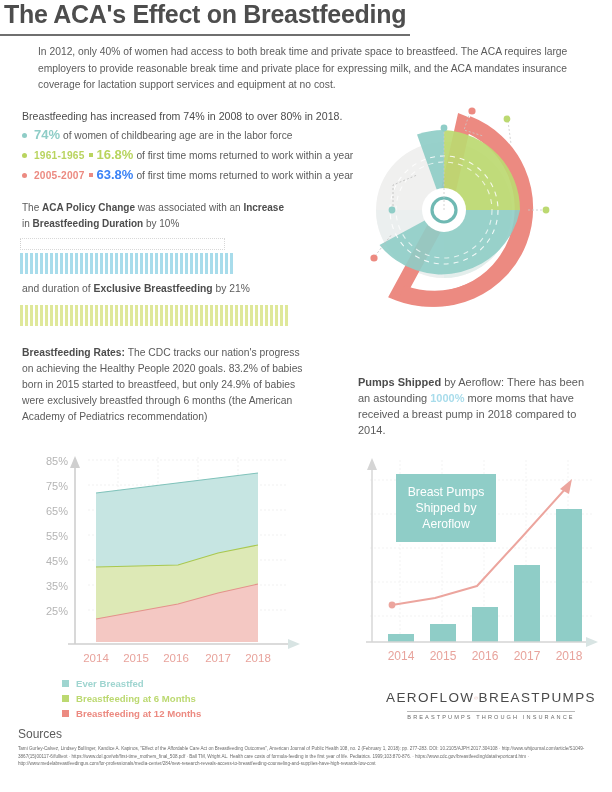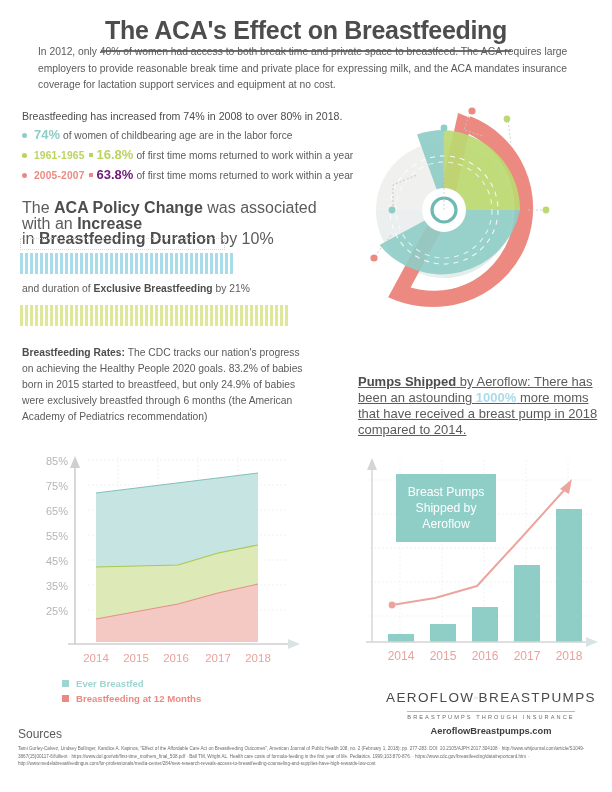--- a/index.html
+++ b/index.html
@@ -4,21 +4,21 @@
 <style>
   html,body{margin:0;padding:0;}
   body{
     width:612px;height:792px;background:#ffffff;
     font-family:"Liberation Sans", sans-serif;
     color:#4a4a4a;position:relative;overflow:hidden;
   }
   .page{position:absolute;inset:0;}
 
   
-  .title-wrap{position:absolute;left:0;top:16px;width:612px;text-align:center;}
+  .title-wrap{position:absolute;left:0;top:0;width:612px;}
   .title{
     font-size:25px;font-weight:bold;color:#4d4d4d;letter-spacing:-0.3px;
     display:inline-block;padding:0 4px 5px 4px;border-bottom:2px solid #6f6f6f;
   }
 
   
   .intro{
     position:absolute;left:22px;top:44px;width:568px;
     font-size:10.3px;line-height:16.5px;color:#5b5b5b;margin-left:16px;
   }
@@ -34,21 +34,21 @@
   .brow{display:flex;align-items:baseline;margin-bottom:5px;font-size:10.2px;color:#5b5b5b;line-height:14px;}
   .dot{width:5px;height:5px;border-radius:50%;margin-right:7px;flex:none;position:relative;top:-1px;}
   .big{font-weight:bold;font-size:13px;}
   .lbl{font-weight:bold;font-size:10.2px;letter-spacing:0.2px;}
   .sq{display:inline-block;width:4px;height:4px;margin:0 4px;position:relative;top:-2px;}
   .btxt{margin-left:3px;}
 
   
   .policy{
     position:absolute;left:22px;top:200px;width:300px;
-    font-size:16px;line-height:15.5px;color:#5b5b5b;
+    font-size:10px;line-height:15.5px;color:#5b5b5b;
   }
   .policy b{color:#4d4d4d;}
   .ghostbar{
     position:absolute;left:20px;top:238px;width:203px;height:10px;
     border:1px dotted #d8d8d8;border-left:1px dotted #cfcfcf;
   }
   .stripebar{position:absolute;height:21px;}
   .stripebar.blue{left:20px;top:253px;width:214px;
     background:repeating-linear-gradient(90deg,#a8dceb 0 3px,#ffffff 3px 5px);}
   .stripebar.green{left:20px;top:305px;width:268px;
@@ -64,21 +64,21 @@
   .donut svg{display:block;}
 
   
   .rates{
     position:absolute;left:22px;top:345px;width:282px;
     font-size:10.3px;line-height:16px;color:#5b5b5b;
   }
   .rates b{color:#4d4d4d;}
   .pumps{
     position:absolute;left:358px;top:374px;width:240px;
-    font-size:13px;line-height:16px;color:#5b5b5b;text-decoration:underline;
+    font-size:11px;line-height:16px;color:#5b5b5b;
   }
   .pumps b{color:#4d4d4d;}
   .hl{color:#a8dceb;font-weight:bold;}
 
   
   .areachart{position:absolute;left:28px;top:452px;width:280px;height:215px;}
   .legend{position:absolute;left:62px;top:678px;width:250px;}
   .lrow{display:flex;align-items:center;margin-bottom:4px;font-size:9.6px;font-weight:bold;}
   .lsq{width:7px;height:7px;margin-right:7px;flex:none;}
 
@@ -129,21 +129,21 @@
       <span class="lbl" style="color:#b9d45f">1961-1965</span>
       <span class="sq" style="background:#b9d45f"></span>
       <span class="big" style="color:#b9d45f">16.8%</span>
       <span class="btxt">of first time moms returned to work within a year</span>
     </div>
 
     <div class="brow">
       <span class="dot" style="background:#ec8a81"></span>
       <span class="lbl" style="color:#ec8a81">2005-2007</span>
       <span class="sq" style="background:#ec8a81"></span>
-      <span class="big" style="color:#701a75">63.8%</span>
+      <span class="big" style="color:#3b82f6">63.8%</span>
       <span class="btxt">of first time moms returned to work within a year</span>
     </div>
   </div>
 
   <div class="policy">
     <span>The </span><b>ACA Policy Change</b><span> was associated with an </span><b>Increase</b><br>
     <span>in </span><b>Breastfeeding Duration</b><span> by 10%</span>
   </div>
 
   <div class="ghostbar"></div>
@@ -251,20 +251,24 @@
       </g>
     </svg>
   </div>
 
   <div class="legend">
     <div class="lrow">
       <span class="lsq" style="background:#9fd5d0"></span>
       <span style="color:#9fd5d0">Ever Breastfed</span>
     </div>
     <div class="lrow">
+      <span class="lsq" style="background:#bcd971"></span>
+      <span style="color:#bcd971">Breastfeeding at 6 Months</span>
+    </div>
+    <div class="lrow">
       <span class="lsq" style="background:#ec8a81"></span>
       <span style="color:#ec8a81">Breastfeeding at 12 Months</span>
     </div>
   </div>
 
   <div class="barchart">
     <svg width="250" height="220" viewBox="0 0 250 220">
       <g stroke="#f0f0f0" stroke-width="0.8" stroke-dasharray="2 2">
         <line x1="18" y1="28" x2="240" y2="28"></line>
         <line x1="18" y1="62" x2="240" y2="62"></line>
@@ -310,19 +314,18 @@
       <span>AEROFLOW</span>
       <svg width="22" height="14" viewBox="0 0 22 14">
         <ellipse cx="11" cy="7" rx="10" ry="6.2" fill="none" stroke="#e2a9a4" stroke-width="1.6"></ellipse>
         <path d="M4 11 Q11 4 18 3" fill="none" stroke="#e2a9a4" stroke-width="1.2"></path>
       </svg>
       <span>BREASTPUMPS</span>
     </div>
     <div>
       <span class="logo-sub">BREASTPUMPS THROUGH INSURANCE</span>
     </div>
-    <div class="logo-url">AeroflowBreastpumps.com</div>
   </div>
 
   <div class="sources-h">Sources</div>
   <div class="sources-b">Tami Gurley-Calvez, Lindsey Bullinger, Kandice A. Kapinos, "Effect of the Affordable Care Act on Breastfeeding Outcomes", American Journal of Public Health 108, no. 2 (February 1, 2018): pp. 277-283. DOI: 10.2105/AJPH.2017.304108 · http://www.whijournal.com/article/S1049-3867(15)00117-6/fulltext · https://www.dol.gov/wb/first-time_mothers_final_508.pdf · Ball TM, Wright AL. Health care costs of formula-feeding in the first year of life. Pediatrics. 1999;103:870-876. · https://www.cdc.gov/breastfeeding/data/reportcard.htm · http://www.medelabreastfeedingus.com/for-professionals/media-center/284/new-research-reveals-access-to-breastfeeding-counseling-and-supplies-have-high-rewards-low-cost</div>
 
 </div>
 
 </body></html>

